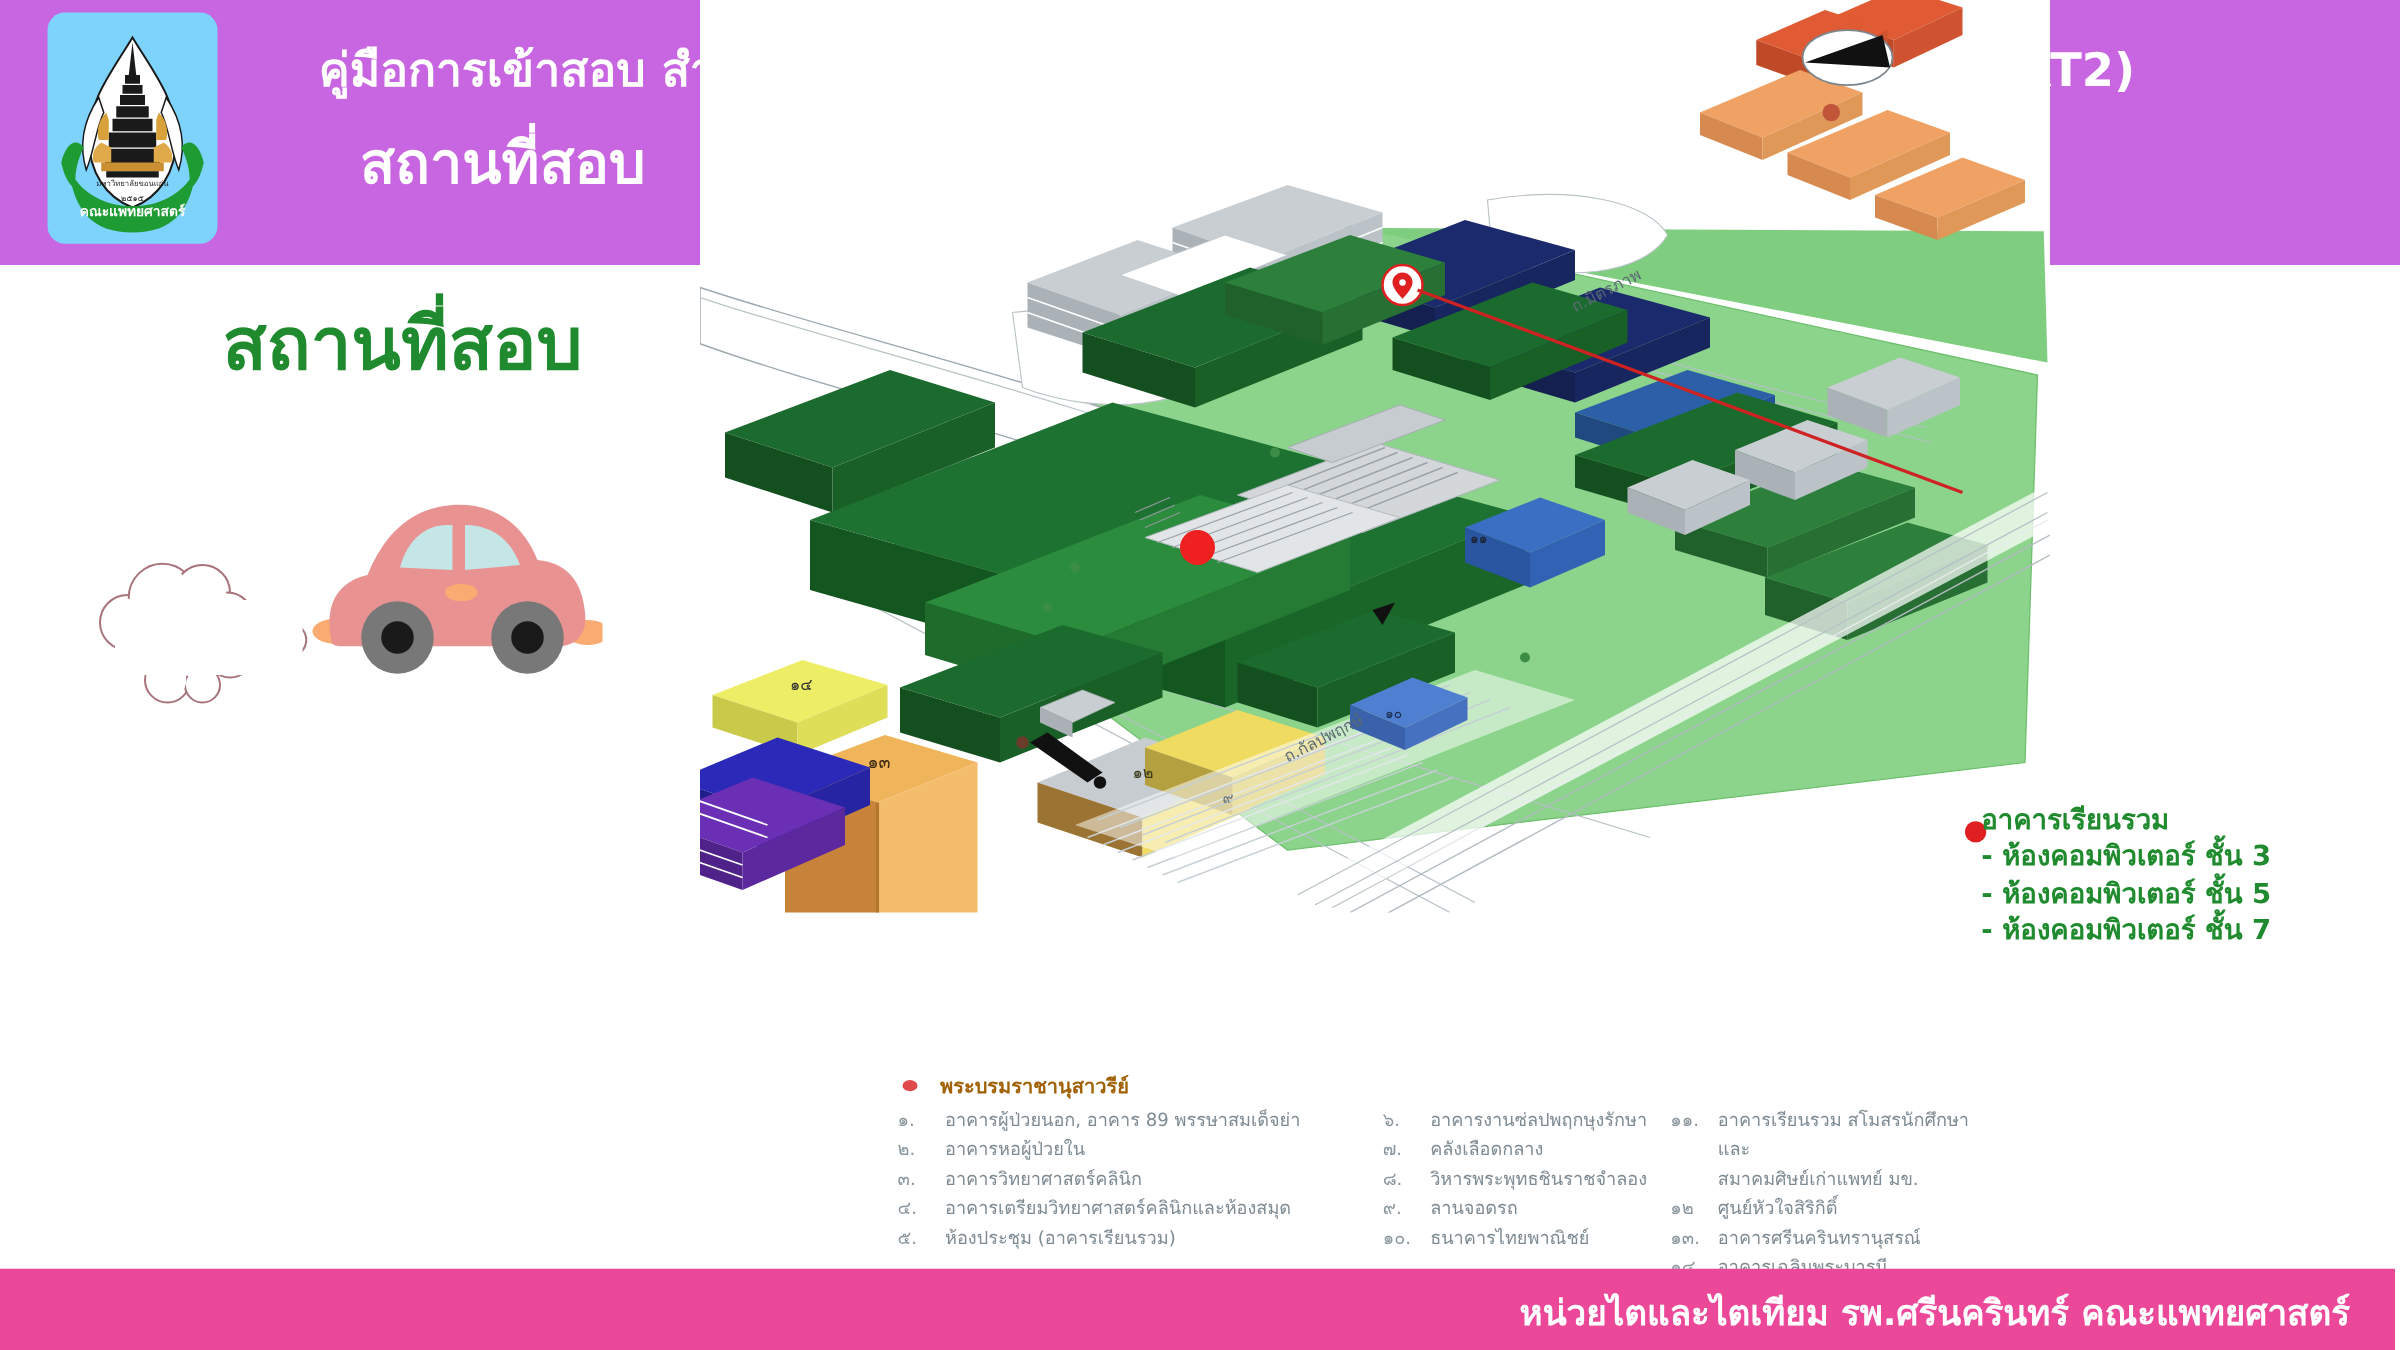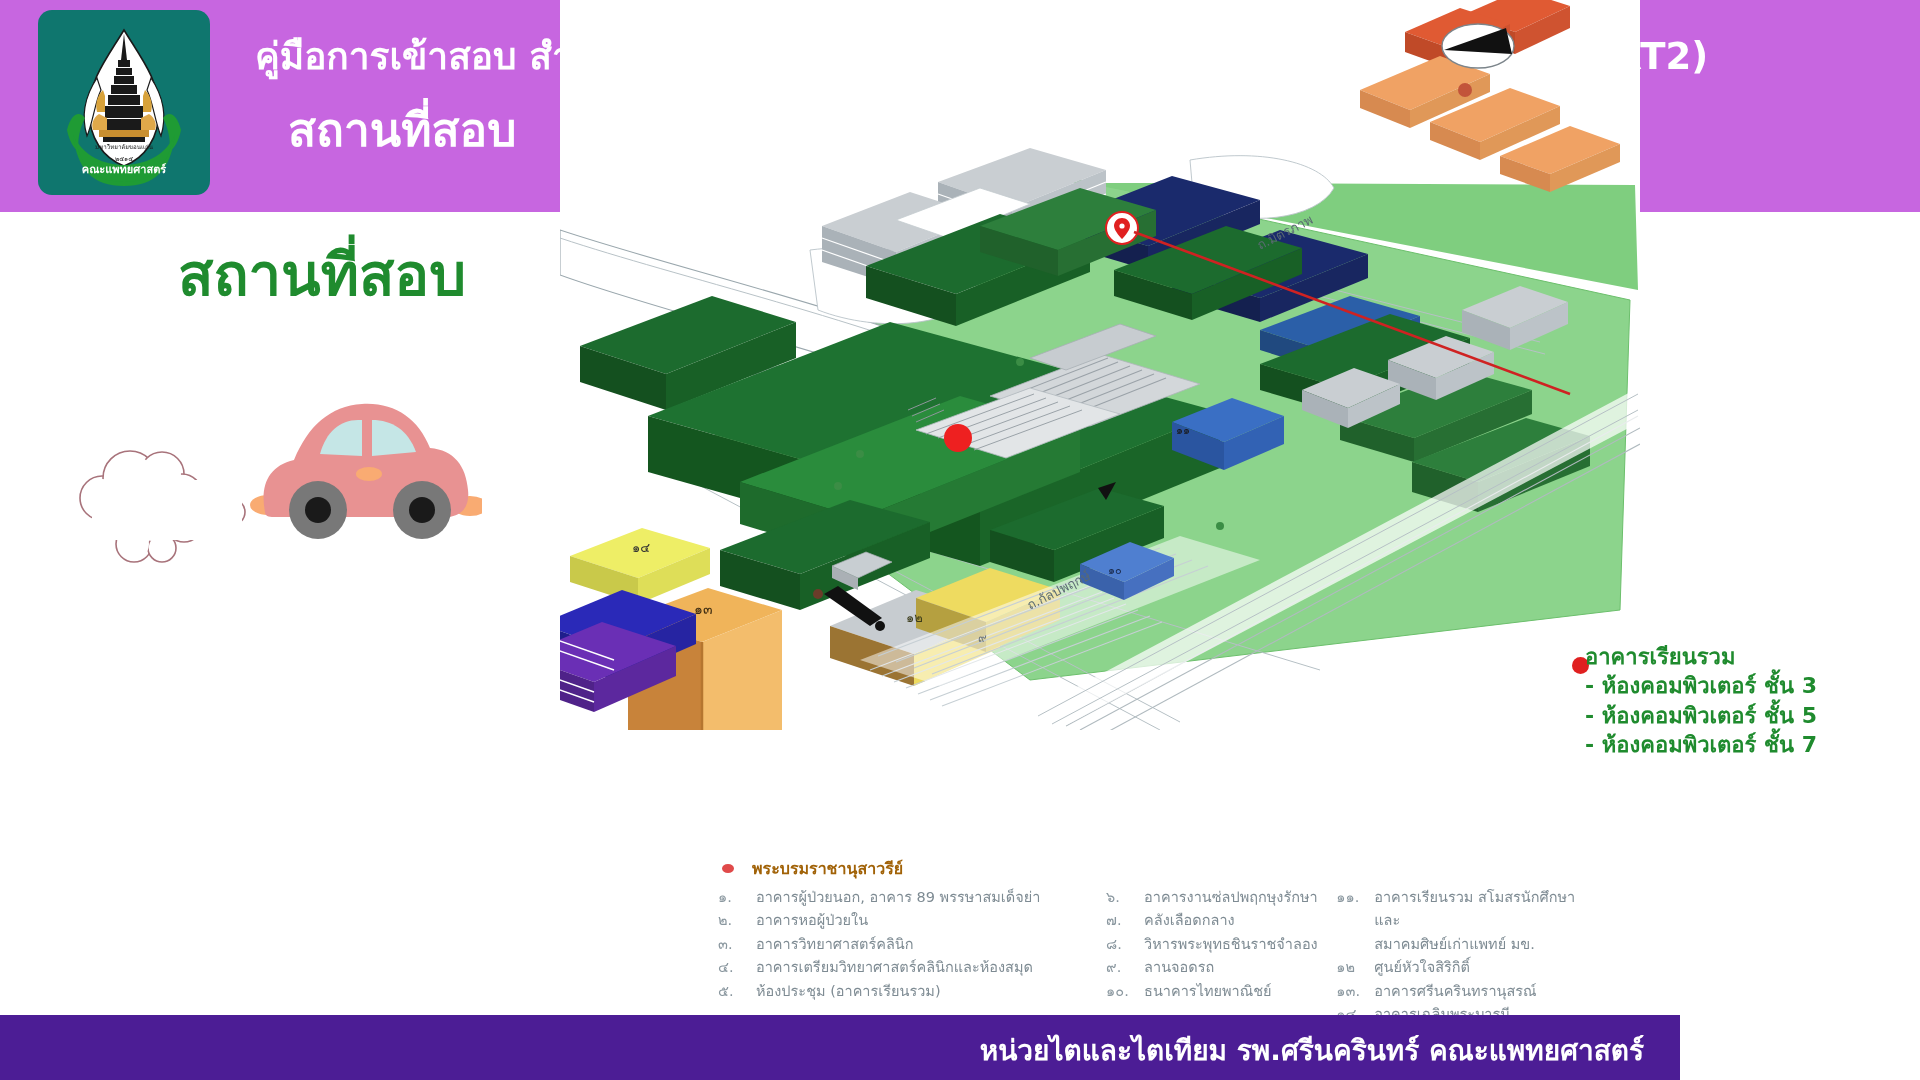--- a/index.html
+++ b/index.html
@@ -10,22 +10,22 @@
     overflow: hidden;
   }
   .slide { position: relative; width: 1920px; height: 1080px; background:#fff; }
 
   
   .header {
     position: absolute; left:0; top:0; width:1920px; height:212px;
     background:#c766e0;
   }
   .logo-card {
-    position:absolute; left:38px; top:10px; width:172px; height:185px;
-    background:#0f766e; border-radius:14px;
+    position:absolute; left:38px; top:10px; width:136px; height:185px;
+    background:#7dd3fc; border-radius:14px;
     display:flex; align-items:center; justify-content:center;
     overflow:hidden;
   }
   .logo-card svg { display:block; }
 
   .header-title {
     position:absolute; left:255px; top:36px; width:1630px;
     color:#ffffff; font-size:37px; line-height:1.15; font-weight:700;
     letter-spacing:0px; white-space:nowrap;
   }
@@ -76,22 +76,22 @@
   .legend-col.c1 { width:430px; }
   .legend-col.c2 { width:255px; }
   .legend-col.c3 { width:290px; }
   .legend-item { display:flex; gap:12px; }
   .legend-num { width:26px; text-align:left; flex:0 0 auto; color:#8a979f; }
   .legend-txt { flex:1 1 auto; }
   .legend-sub { padding-left:38px; }
 
   
   .footer {
-    position:absolute; left:0; top:1015px; width:1680px; height:65px;
-    background:#4c1d95;
+    position:absolute; left:0; top:1015px; width:1916px; height:65px;
+    background:#ec4899;
   }
   .footer-text {
     position:absolute; right:36px; top:13px;
     color:#ffffff; font-size:28px; font-weight:700;
     white-space:nowrap;
   }
 </style>
 </head>
 <body>
 

